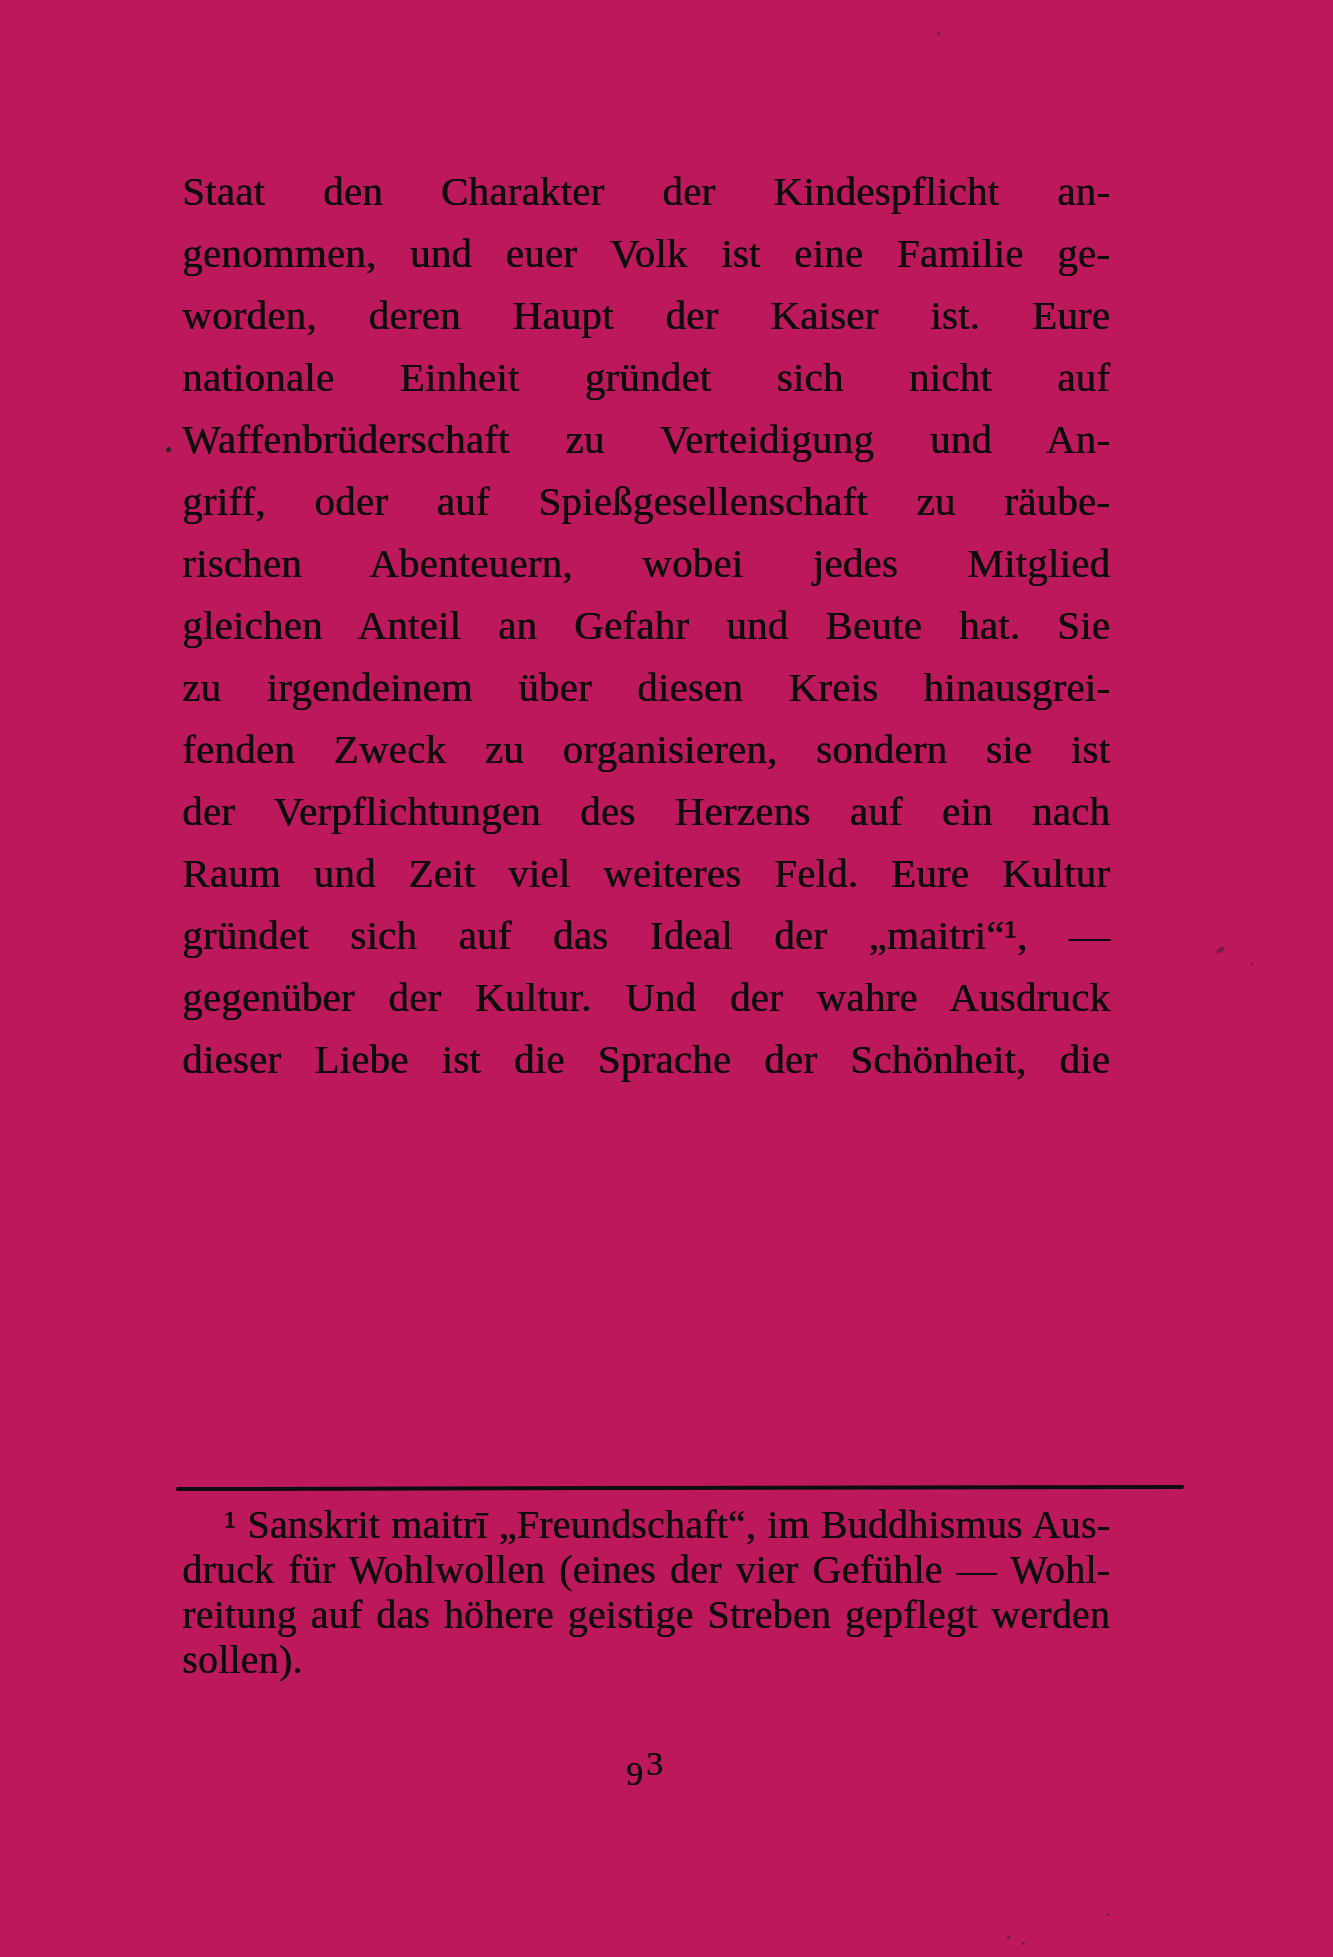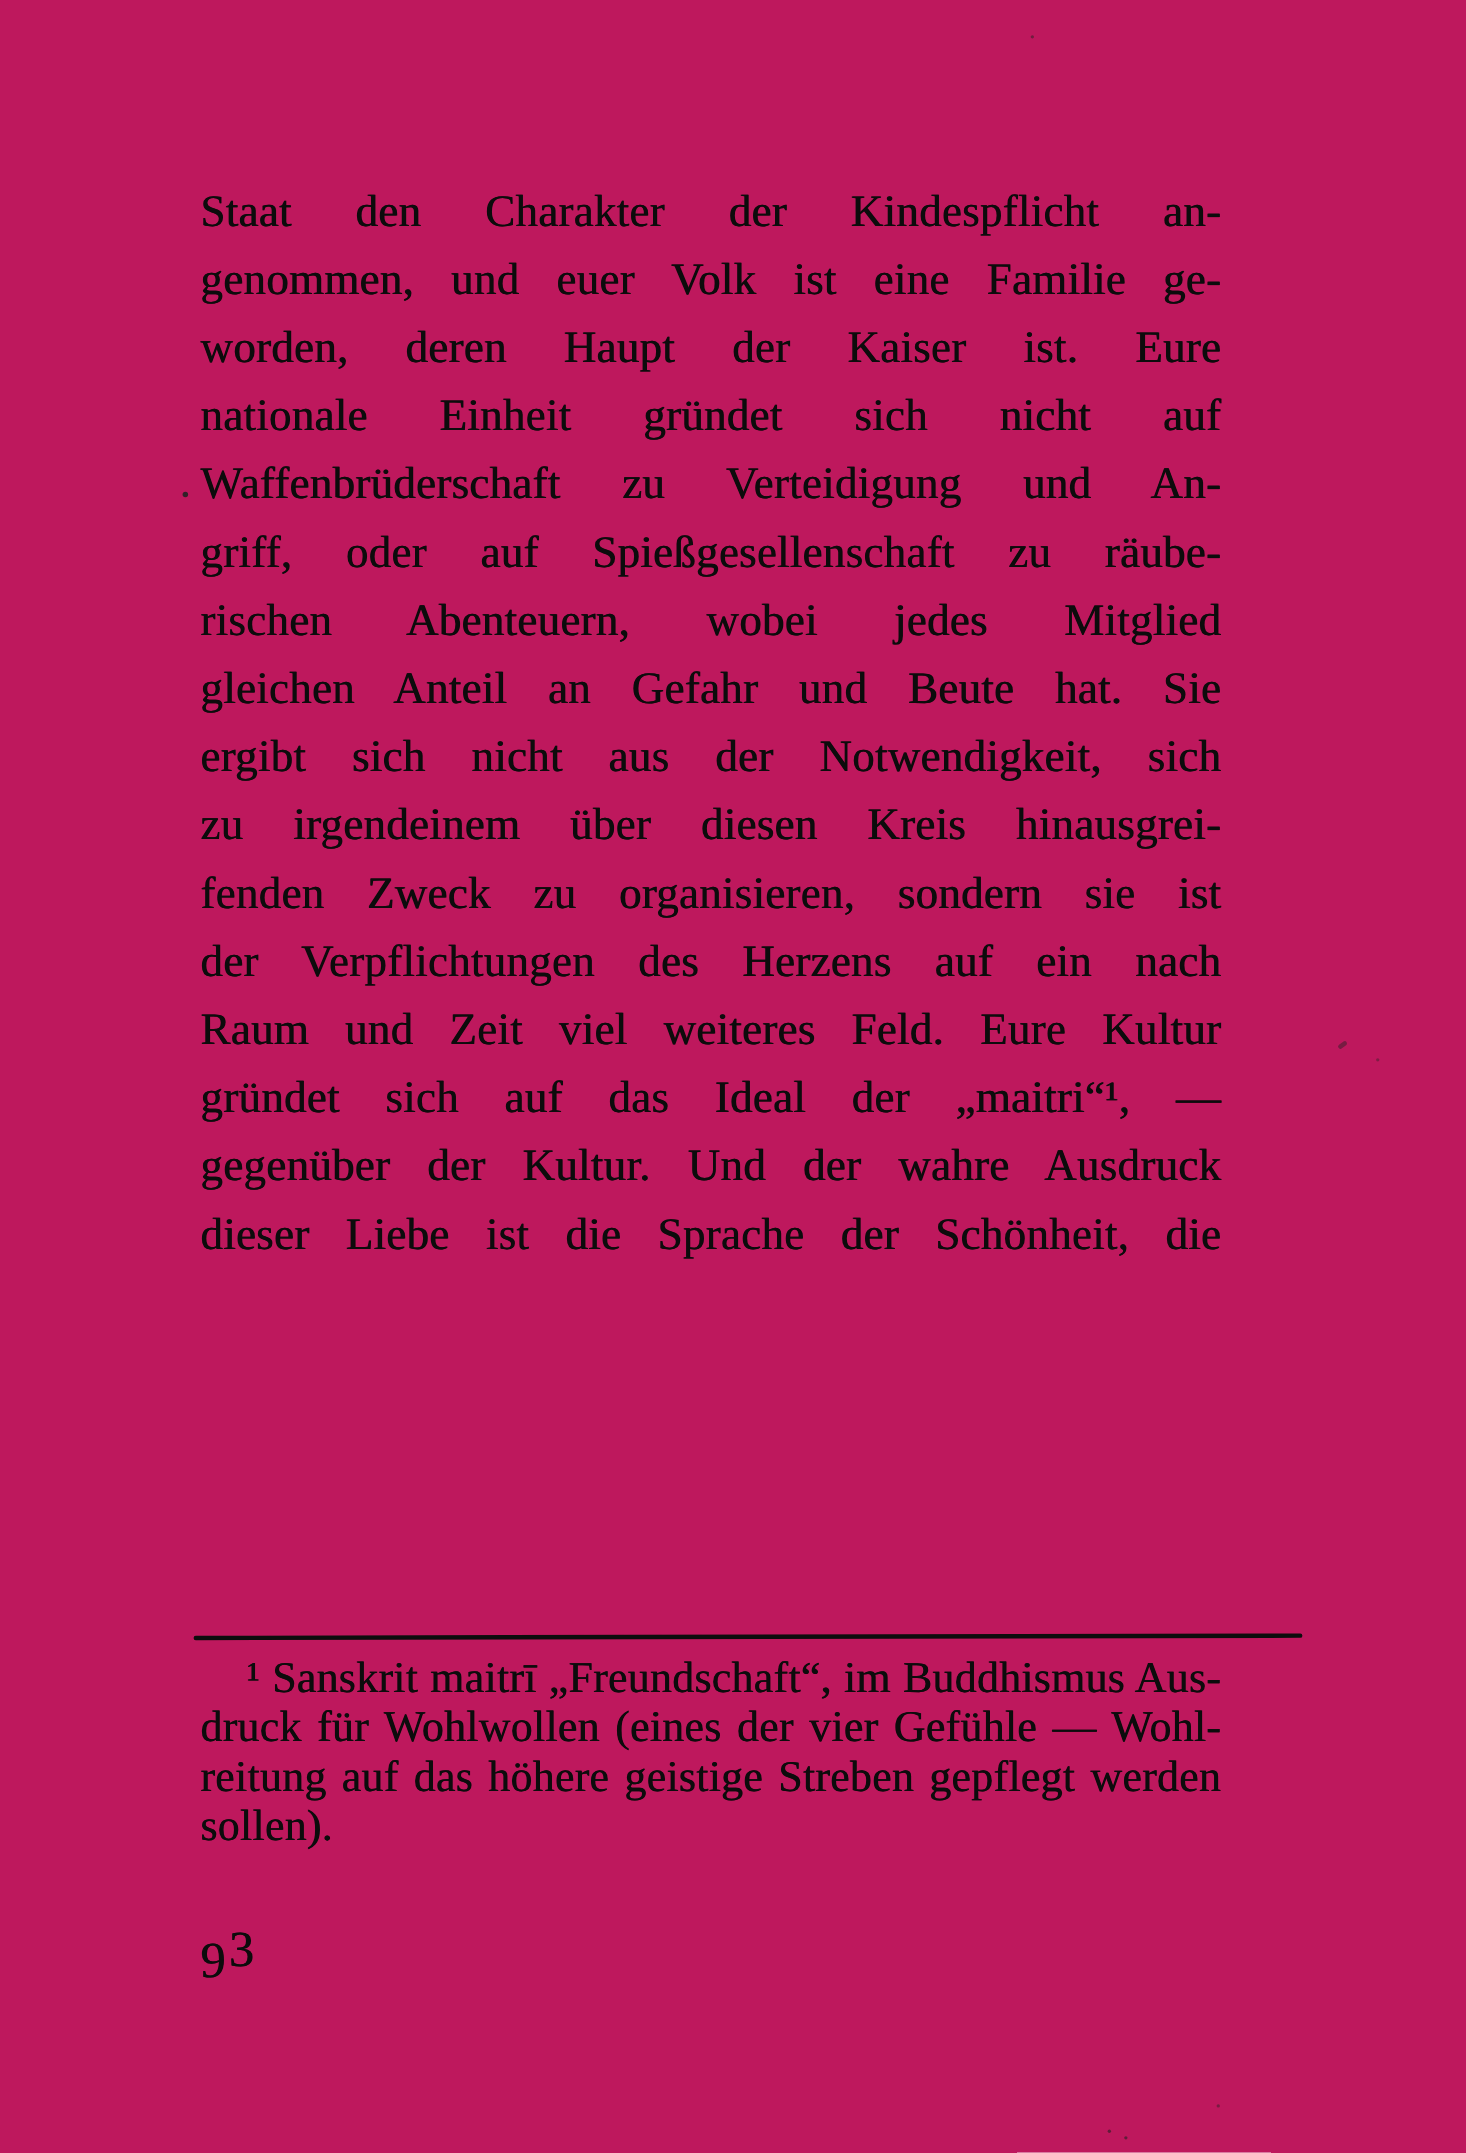--- a/index.html
+++ b/index.html
@@ -61,22 +61,22 @@
     text-indent: 42px;
   }
   .footnote p.fline.short {
     text-align-last: left;
   }
   .page-number {
     position: absolute;
     left: 182px;
     top: 1748px;
     width: 928px;
-    text-align: left;
-    font-size: 46px;
+    text-align: center;
+    font-size: 34px;
     letter-spacing: 3px;
     text-shadow: 0.5px 0 0 currentColor;
   }
   .page-number .ch {
     position: relative;
     display: inline-block;
   }
   .page-number .ch-0 { top: 7px; }   
   .page-number .ch-1 { top: -3px; }  
 
@@ -101,21 +101,20 @@
 
   <main class="body-text">
     <p class="line">Staat den Charakter der Kindespflicht an-</p>
     <p class="line">genommen, und euer Volk ist eine Familie ge-</p>
     <p class="line">worden, deren Haupt der Kaiser ist. Eure</p>
     <p class="line">nationale Einheit gründet sich nicht auf</p>
     <p class="line">Waffenbrüderschaft zu Verteidigung und An-</p>
     <p class="line">griff, oder auf Spießgesellenschaft zu räube-</p>
     <p class="line">rischen Abenteuern, wobei jedes Mitglied</p>
     <p class="line">gleichen Anteil an Gefahr und Beute hat. Sie</p>
-    <p class="line">ergibt sich nicht aus der Notwendigkeit, sich</p>
     <p class="line">zu irgendeinem über diesen Kreis hinausgrei-</p>
     <p class="line">fenden Zweck zu organisieren, sondern sie ist</p>
     <p class="line">der Verpflichtungen des Herzens auf ein nach</p>
     <p class="line">Raum und Zeit viel weiteres Feld. Eure Kultur</p>
     <p class="line">gründet sich auf das Ideal der „maitri“¹, —</p>
     <p class="line">gegenüber der Kultur. Und der wahre Ausdruck</p>
     <p class="line">dieser Liebe ist die Sprache der Schönheit, die</p>
 
   </main>
 

